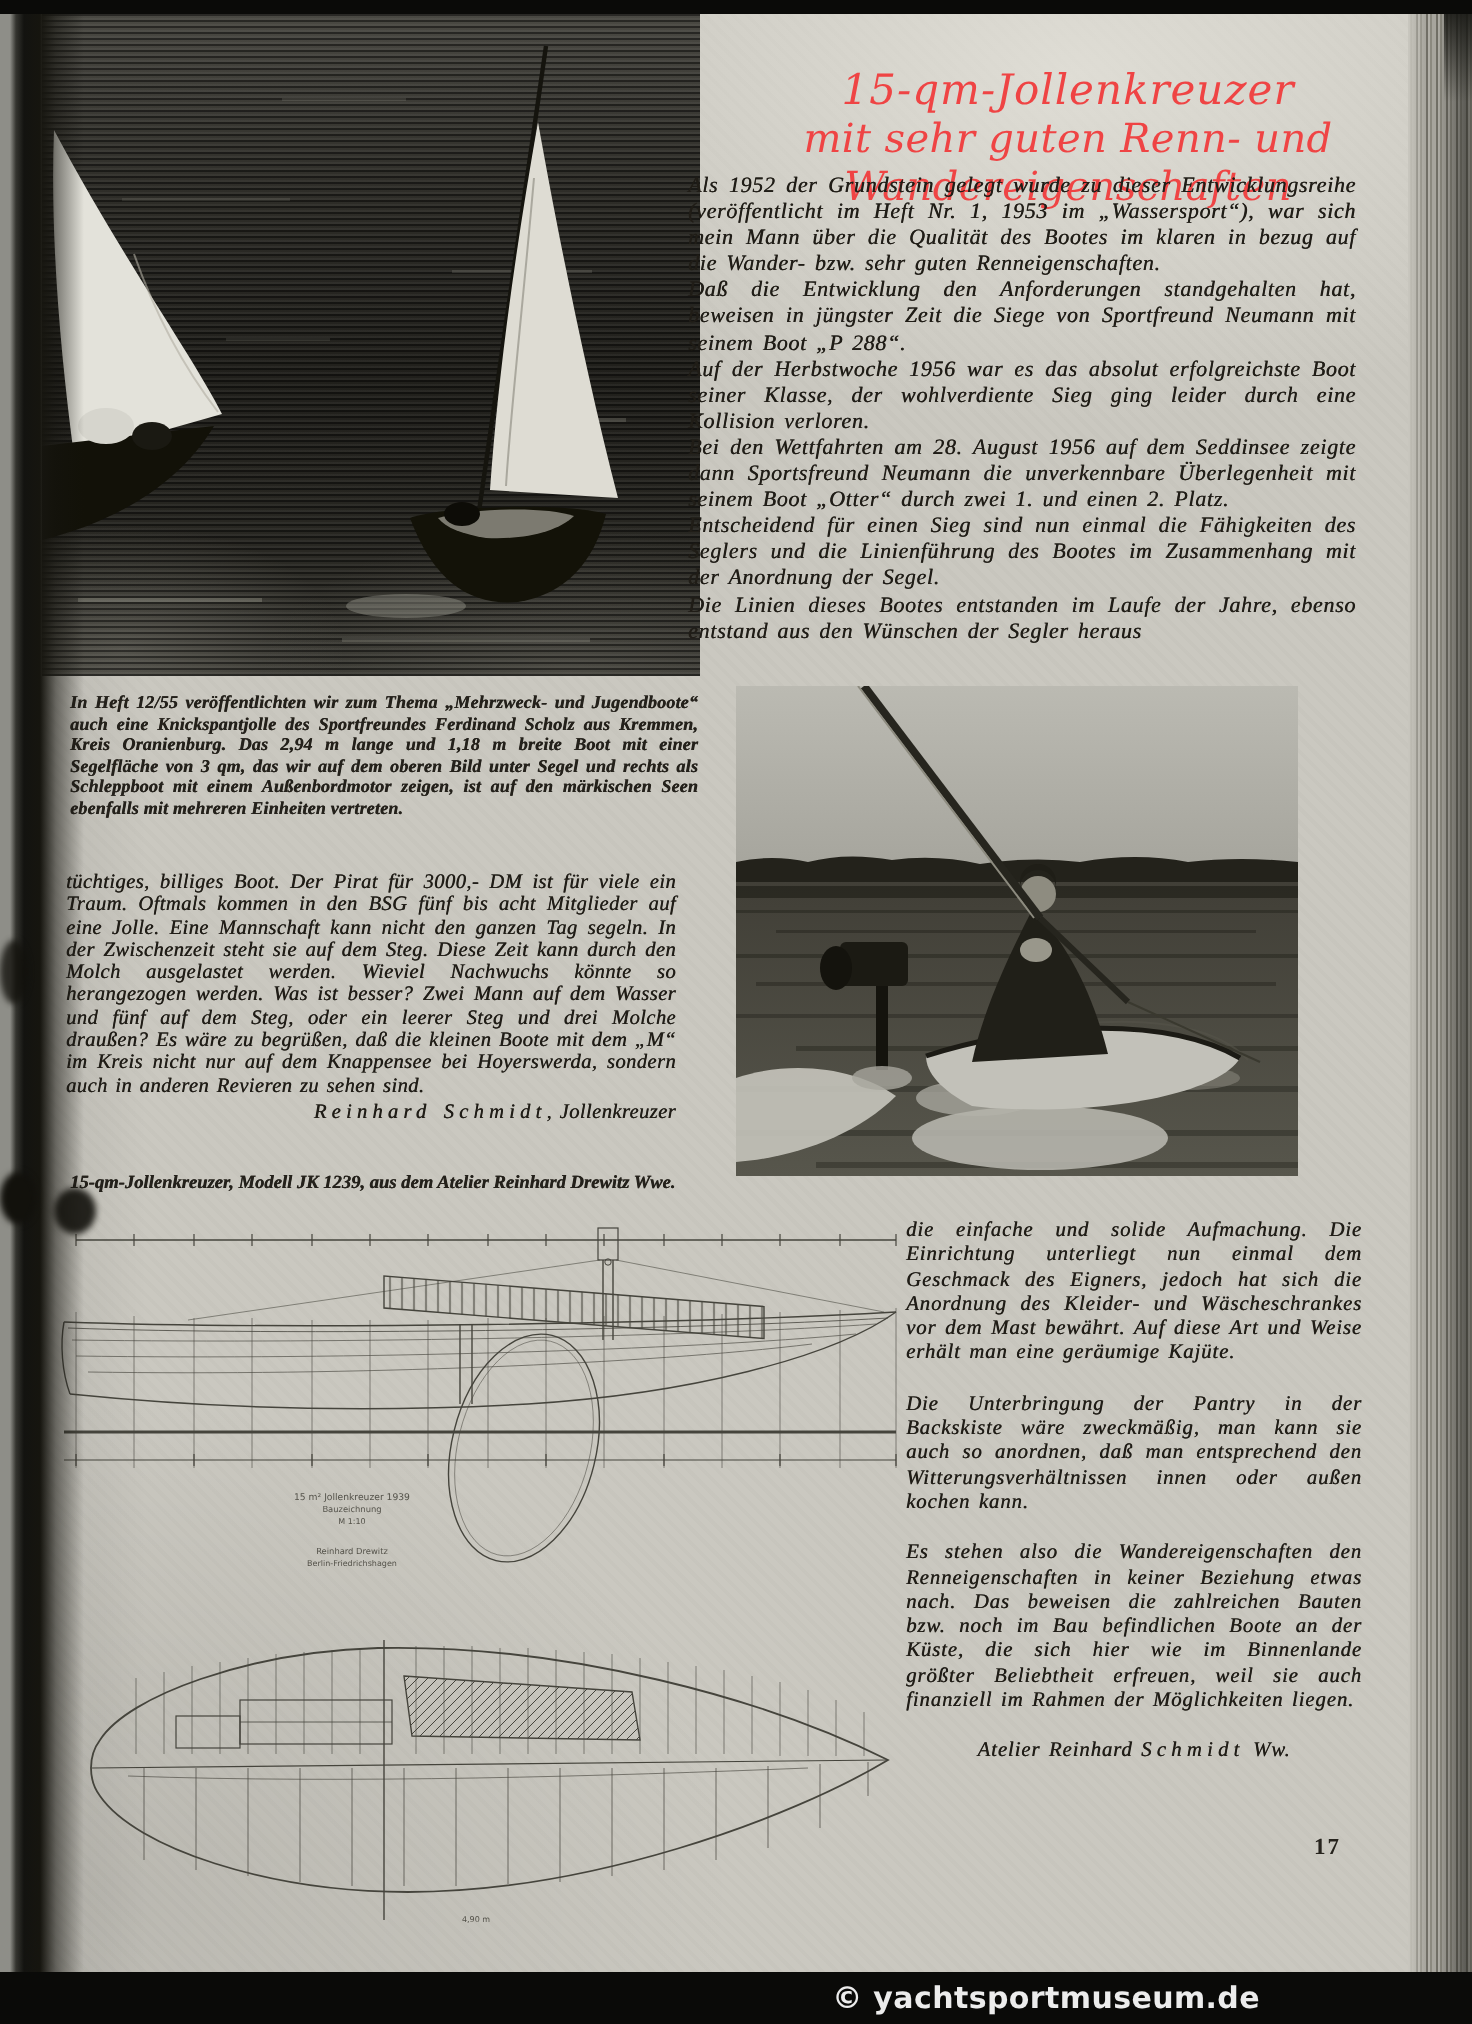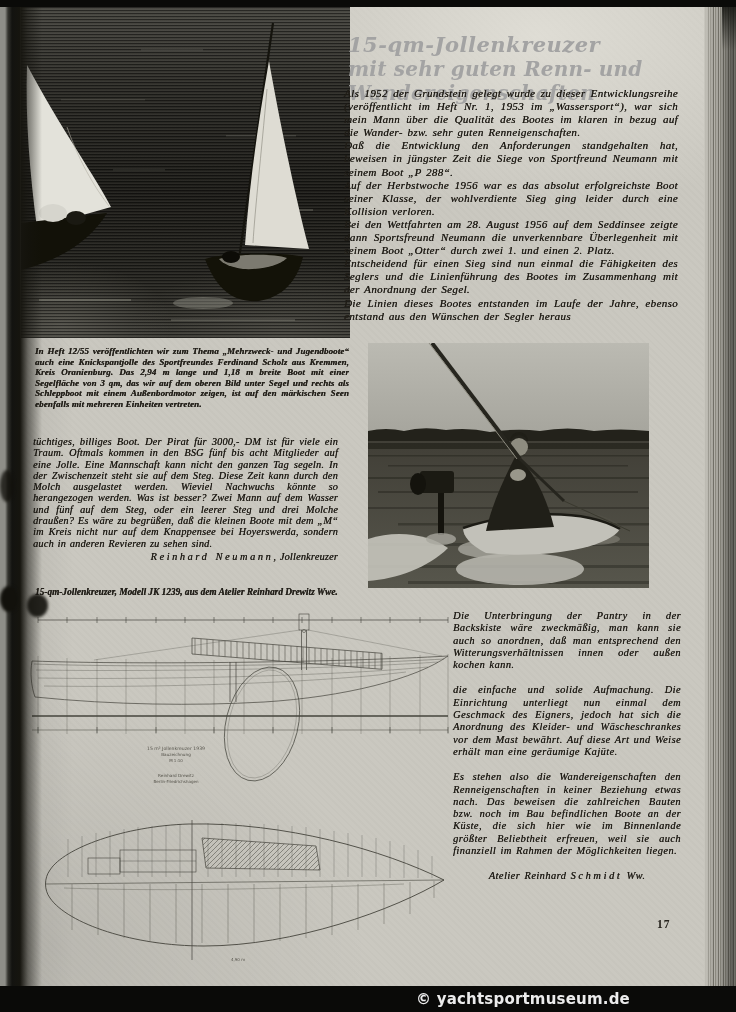--- a/index.html
+++ b/index.html
@@ -33,22 +33,22 @@
   
   .photo-top{position:absolute;left:21px;top:7px;width:329px;height:331px;z-index:10;background-color:#2b2a25;
       background-image:
         repeating-linear-gradient(0deg, rgba(0,0,0,.45) 0 1px, rgba(255,255,255,.04) 1px 2px, rgba(0,0,0,0) 2px 3px),
         radial-gradient(ellipse 160px 90px at 12% 96%, rgba(150,148,138,.30), rgba(0,0,0,0) 70%),
         radial-gradient(ellipse 220px 110px at 80% 100%, rgba(140,138,128,.22), rgba(0,0,0,0) 70%),
         linear-gradient(180deg,#4a4943 0%,#2f2e29 25%,#201f1b 55%,#282722 80%,#3a3933 100%);}
   .photo-top svg,.photo-mid svg{position:absolute;left:0;top:0;}
   .photo-mid{position:absolute;left:368px;top:343px;width:281px;height:245px;z-index:10;background:#aeada5;}
   
-  .headline{position:absolute;left:348px;top:33px;width:372px;z-index:10;text-align:left;
-            font-family:"DejaVu Serif",serif;font-style:italic;font-weight:700;color:#a3a3a3;}
+  .headline{position:absolute;left:348px;top:33px;width:372px;z-index:10;text-align:center;
+            font-family:"DejaVu Serif",serif;font-style:italic;font-weight:400;color:#ef4444;}
   .headline .l1{font-size:21px;line-height:24px;letter-spacing:.5px;}
   .headline .l2{font-size:20px;line-height:24px;letter-spacing:.2px;}
   
   .bodytext{text-align:justify;text-shadow:.2px 0 0 currentColor;font-style:italic;}
   .col-top-right{position:absolute;left:344px;top:87px;width:334px;z-index:10;
                  font-size:11px;line-height:13.1px;letter-spacing:.35px;word-spacing:1.5px;color:#201d17;}
   .col-top-right p{margin:0;}
   .cap-left{position:absolute;left:35px;top:346px;width:314px;z-index:10;font-weight:700;
             font-size:9px;line-height:10.6px;letter-spacing:.1px;color:#24211b;}
   .col-left{position:absolute;left:33px;top:436px;width:305px;z-index:10;
@@ -115,21 +115,21 @@
     <p>Auf der Herbstwoche 1956 war es das absolut erfolgreichste Boot seiner Klasse, der wohlverdiente Sieg ging leider durch eine Kollision verloren.</p>
     <p>Bei den Wettfahrten am 28. August 1956 auf dem Seddinsee zeigte dann Sportsfreund Neumann die unverkennbare Überlegenheit mit seinem Boot „Otter“ durch zwei 1. und einen 2. Platz.</p>
     <p>Entscheidend für einen Sieg sind nun einmal die Fähigkeiten des Seglers und die Linienführung des Bootes im Zusammenhang mit der Anordnung der Segel.</p>
     <p>Die Linien dieses Bootes entstanden im Laufe der Jahre, ebenso entstand aus den Wünschen der Segler heraus</p>
   </div>
 
   <div class="cap-left bodytext">In Heft 12/55 veröffentlichten wir zum Thema „Mehrzweck- und Jugendboote“ auch eine Knickspantjolle des Sportfreundes Ferdinand Scholz aus Kremmen, Kreis Oranienburg. Das 2,94 m lange und 1,18 m breite Boot mit einer Segelfläche von 3 qm, das wir auf dem oberen Bild unter Segel und rechts als Schleppboot mit einem Außenbordmotor zeigen, ist auf den märkischen Seen ebenfalls mit mehreren Einheiten vertreten.</div>
 
   <div class="col-left bodytext">
     <span>tüchtiges, billiges Boot. Der Pirat für 3000,- DM ist für viele ein Traum. Oftmals kommen in den BSG fünf bis acht Mitglieder auf eine Jolle. Eine Mannschaft kann nicht den ganzen Tag segeln. In der Zwischenzeit steht sie auf dem Steg. Diese Zeit kann durch den Molch ausgelastet werden. Wieviel Nachwuchs könnte so herangezogen werden. Was ist besser? Zwei Mann auf dem Wasser und fünf auf dem Steg, oder ein leerer Steg und drei Molche draußen? Es wäre zu begrüßen, daß die kleinen Boote mit dem „M“ im Kreis nicht nur auf dem Knappensee bei Hoyerswerda, sondern auch in anderen Revieren zu sehen sind.</span>
-    <span class="sig"><span class="sp">Reinhard Neumann</span><span>, Jollenkreuzer</span></span>
+    <span class="sig"><span class="sp">Reinhard Schmidt</span><span>, Jollenkreuzer</span></span>
   </div>
 
   <div class="cap-drawing bodytext">15-qm-Jollenkreuzer, Modell JK 1239, aus dem Atelier Reinhard Drewitz Wwe.</div>
 
   <div class="photo-mid">
     <svg width="281" height="245" viewBox="0 0 281 245">
       <defs>
         <linearGradient id="skyG" x1="0" y1="0" x2="0" y2="1">
           <stop offset="0" stop-color="#bbbab2"></stop>
             <stop offset="1" stop-color="#a4a39b"></stop>
@@ -275,22 +275,22 @@
     <g text-anchor="middle">
       <text class="dtext" x="152" y="138" font-size="4.6">15 m² Jollenkreuzer 1939</text>
       <text class="dtext" x="152" y="144" font-size="4.2">Bauzeichnung</text>
       <text class="dtext" x="152" y="150" font-size="4">M 1:10</text>
       <text class="dtext" x="152" y="165" font-size="4.2">Reinhard Drewitz</text>
       <text class="dtext" x="152" y="171" font-size="4">Berlin-Friedrichshagen</text>
     </g>
   </svg>
 
   <div class="col-bot-right bodytext">
+    <p>die einfache und solide Aufmachung. Die Einrichtung unterliegt nun einmal dem Geschmack des Eigners, jedoch hat sich die Anordnung des Kleider- und Wäscheschrankes vor dem Mast bewährt. Auf diese Art und Weise erhält man eine geräumige Kajüte.</p>
     <p>Die Unterbringung der Pantry in der Backskiste wäre zweckmäßig, man kann sie auch so anordnen, daß man entsprechend den Witterungsverhältnissen innen oder außen kochen kann.</p>
-    <p>die einfache und solide Aufmachung. Die Einrichtung unterliegt nun einmal dem Geschmack des Eigners, jedoch hat sich die Anordnung des Kleider- und Wäscheschrankes vor dem Mast bewährt. Auf diese Art und Weise erhält man eine geräumige Kajüte.</p>
     <p>Es stehen also die Wandereigenschaften den Renneigenschaften in keiner Beziehung etwas nach. Das beweisen die zahlreichen Bauten bzw. noch im Bau befindlichen Boote an der Küste, die sich hier wie im Binnenlande größter Beliebtheit erfreuen, weil sie auch finanziell im Rahmen der Möglichkeiten liegen.</p>
     <span class="sig"><span>Atelier Reinhard </span><span class="sp">Schmidt</span><span> Ww.</span></span>
   </div>
 
   <svg class="drawing d2" viewBox="0 0 428 152">
     <g stroke="#45443c" fill="none">
       <path stroke-width=".9" d="M420,66 C 360,36 260,8 165,10 C 100,12 40,34 26,56 C 20,64 20,76 26,84 C 44,110 110,132 180,132 C 270,132 370,96 420,66 Z"></path>
       <line x1="22" y1="70" x2="420" y2="66" stroke-width=".6"></line>
       <path d="M40,74 C 150,78 280,74 380,70" stroke-width=".4" opacity=".8"></path>
       <line x1="168" y1="6" x2="168" y2="146" stroke-width=".7"></line>

